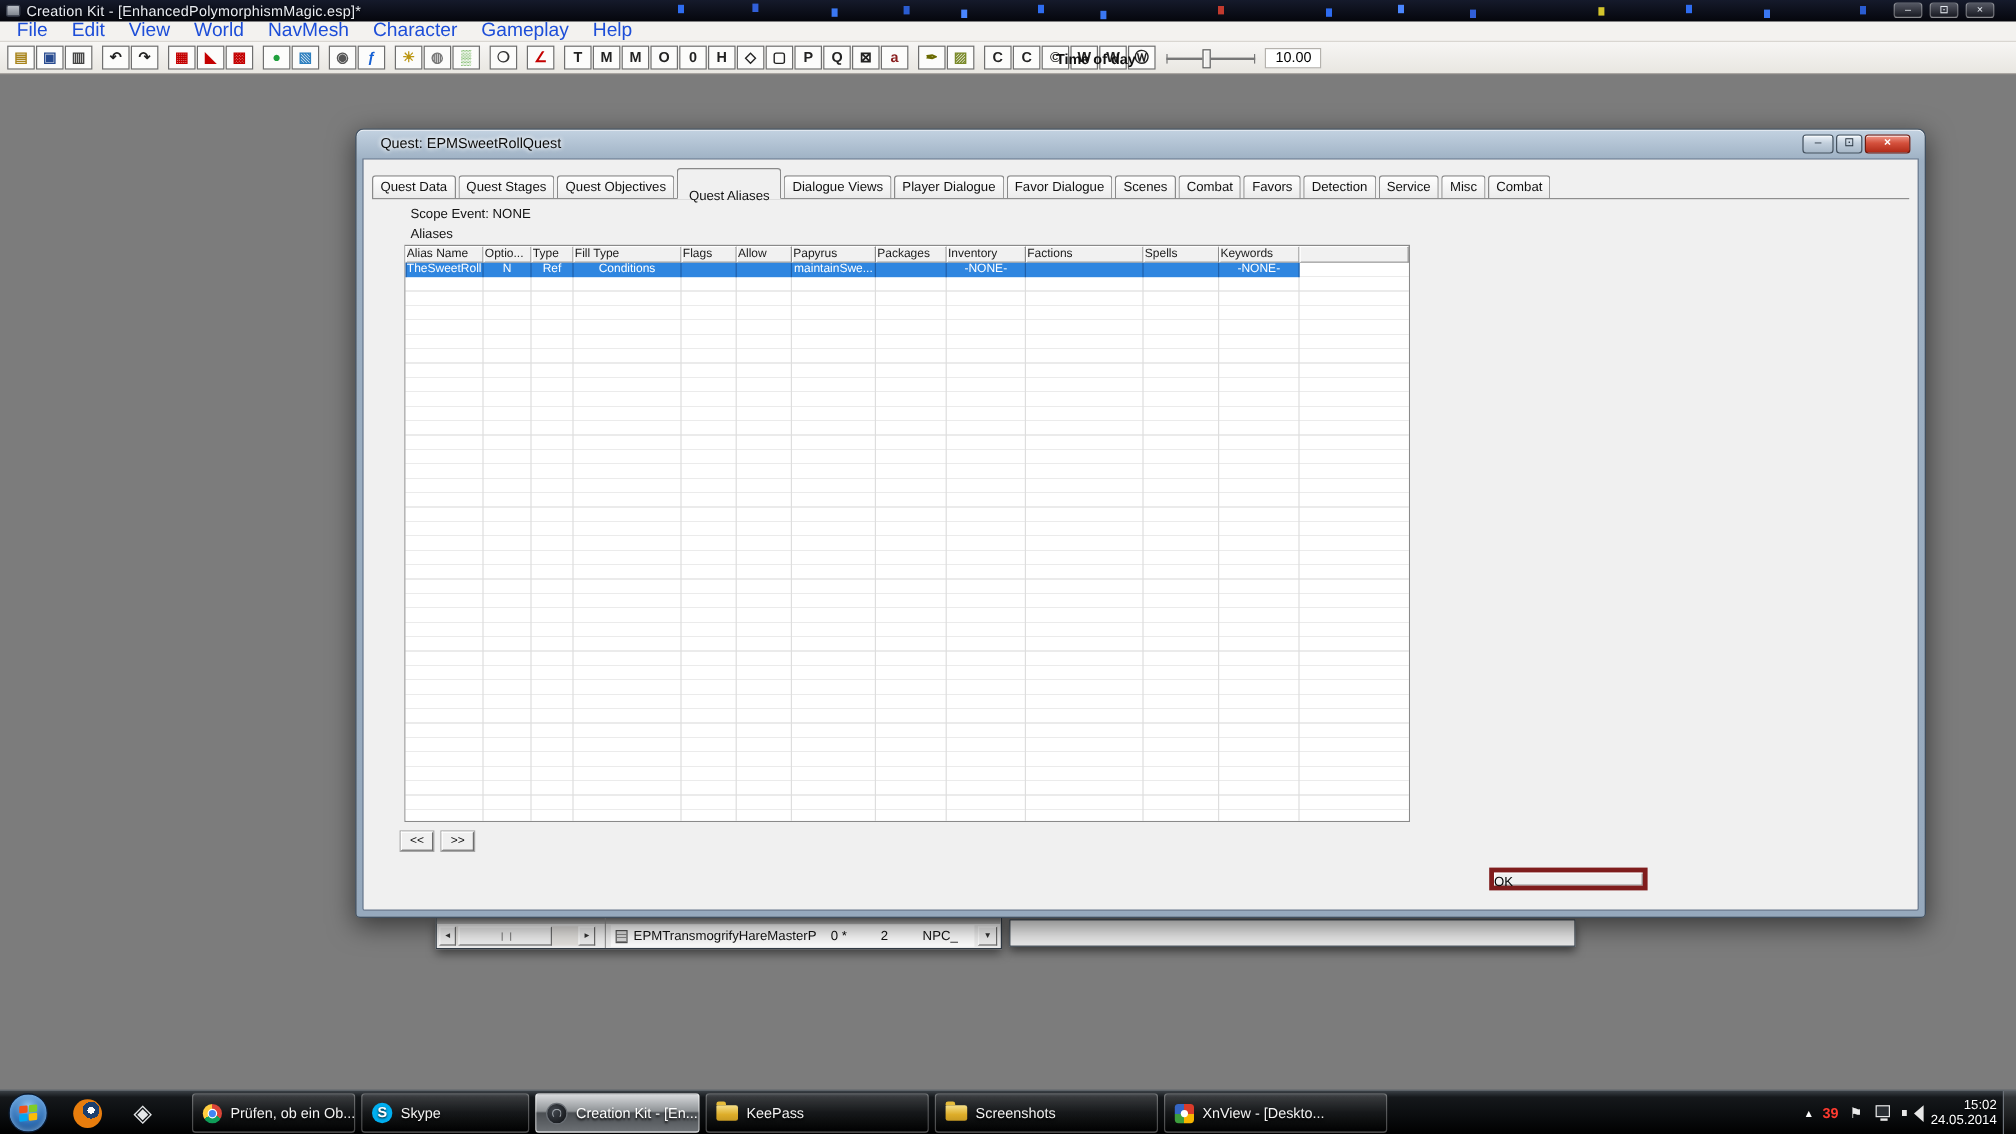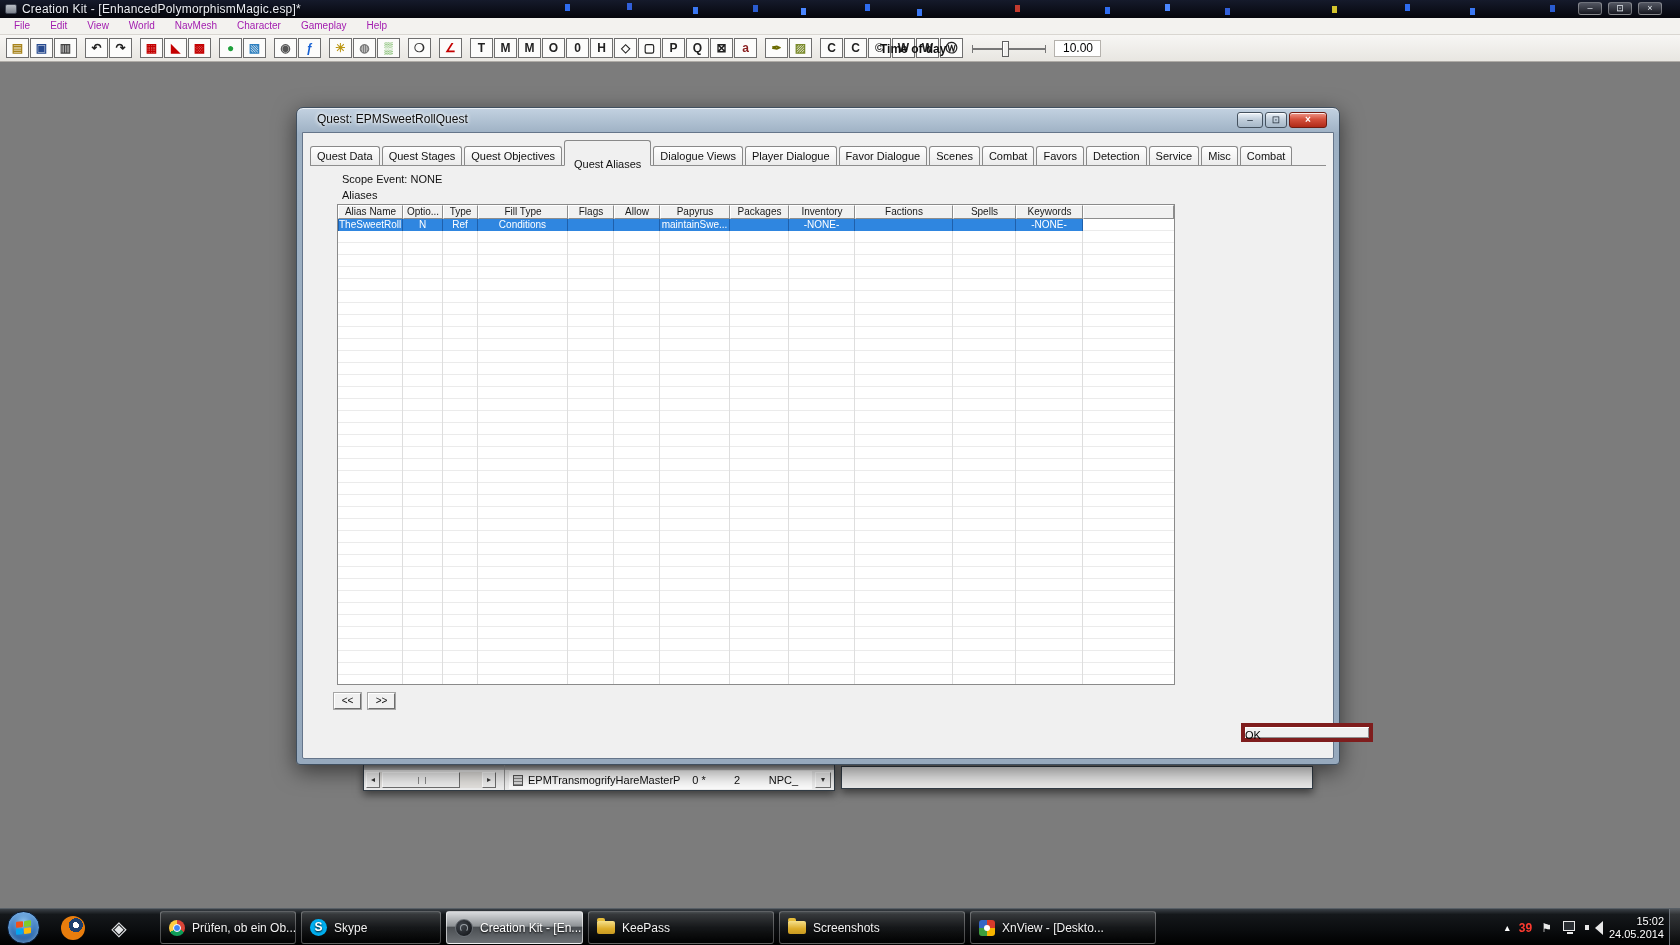--- a/index.html
+++ b/index.html
@@ -18,21 +18,21 @@
     300px 0 #2e6cf0,352px 5px #3a77f2,450px 1px #c23a2e,540px 3px #2e6cf0,600px 0 #4a86ff,
     660px 4px #315fd8,767px 2px #d3c42c,840px 0 #2e6cf0,905px 4px #3a77f2,985px 1px #2a5cd0}
   .winbtns{position:absolute;right:18px;top:2px;display:flex;gap:6px}
   .wbtn{width:24px;height:13px;border:1px solid rgba(255,255,255,.35);border-radius:3px;
     background:linear-gradient(rgba(255,255,255,.28),rgba(255,255,255,.06));
     color:#e6ebf1;font-size:9px;line-height:11px;text-align:center;cursor:default}
 
   
   .menubar{position:absolute;left:0;top:18px;width:1680px;height:17px;background:#f3f2ef;
     border-bottom:1px solid #d9d6d1;display:flex;align-items:center;padding-left:4px}
-  .menu-item{font-size:10px;color:#a21caf;padding:0 10px;line-height:16px}
+  .menu-item{font-size:16px;color:#1d4ed8;padding:0 10px;line-height:16px}
 
   
   .toolbar{position:absolute;left:0;top:35px;width:1680px;height:27px;
     background:linear-gradient(#f7f6f4,#e8e6e1);border-bottom:1px solid #aeaba6;display:flex;align-items:center}
   .ticons{display:flex;align-items:center;padding-left:6px}
   .tbtn{width:23px;height:20px;margin-right:1px;background:#fcfcfb;border:1px solid #6f6f6f;
     display:flex;align-items:center;justify-content:center}
   .tbtn.sep{width:6px;background:transparent;border:none}
   .tglyph{font-size:12px;line-height:12px;font-weight:bold}
   .tod{position:absolute;left:880px;top:0;height:27px;display:flex;align-items:center}
@@ -43,21 +43,21 @@
   .track::before{left:0}.track::after{right:0}
   .thumb{position:absolute;left:30px;top:2px;width:7px;height:16px;background:#f1f0ee;
     border:1px solid #5f5f5f;box-shadow:inset 1px 1px 0 #fff}
   .tod-value{width:47px;height:17px;background:#fff;border:1px solid #b5b2ad;
     font-size:12px;font-weight:normal;text-align:center;line-height:15px;color:#000}
 
   
   .desktop{position:absolute;left:0;top:62px;width:1680px;height:829px;background:#7c7c7c}
 
   
-  .dialog{position:absolute;left:296px;top:107px;width:1044px;height:658px;border-radius:7px 7px 4px 4px;
+  .dialog{position:absolute;left:296px;top:107px;width:1309px;height:658px;border-radius:7px 7px 4px 4px;
     background:linear-gradient(#c3d2e1,#9db0c3 26px,#96a9bd);
     border:1px solid #415060;box-shadow:0 6px 22px rgba(0,0,0,.55),inset 0 1px 0 rgba(255,255,255,.65)}
   .dlg-title{position:absolute;left:20px;top:4px;height:16px;font-size:12px;color:#0c0c0c;
     text-shadow:0 0 4px #fff,0 0 4px #fff;white-space:nowrap}
   .dlg-btns{position:absolute;right:12px;top:4px;display:flex;gap:2px}
   .dbtn{height:16px;border:1px solid #45525f;border-radius:3px;font-size:10px;line-height:14px;
     text-align:center;color:#24303c;background:linear-gradient(#eef4fa,#c2cfdc 45%,#a7b8c8);
     box-shadow:inset 0 1px 0 rgba(255,255,255,.8)}
   .dbtn.min{width:26px}.dbtn.max{width:22px}
   .dbtn.close{width:38px;color:#fff;font-weight:bold;
@@ -74,21 +74,21 @@
     border-bottom:1px solid #f0f0f0;position:relative;z-index:2}
 
   .scope{position:absolute;left:39px;top:40px;font-size:11px;color:#111}
   .aliases{position:absolute;left:39px;top:56px;font-size:11px;color:#111}
 
   .table{position:absolute;left:34px;top:71px;width:838px;height:481px;background:#fff;
     border:1px solid #8a8a8a}
   .thead{display:flex;height:14px;background:#f1f1f1}
   .thead::after{content:"";flex:1;background:#f1f1f1;border-top:1px solid #fff;border-left:1px solid #fff;
     border-right:1px solid #8d8d8d;border-bottom:1px solid #8d8d8d}
-  .hcell{font-size:10px;color:#1a1a1a;text-align:center;line-height:12px;overflow:hidden;white-space:nowrap;
+  .hcell{font-size:10px;color:#1a1a1a;text-align:left;line-height:12px;overflow:hidden;white-space:nowrap;
     background:#f1f1f1;border-top:1px solid #fff;border-left:1px solid #fff;
     border-right:1px solid #8d8d8d;border-bottom:1px solid #8d8d8d;flex:0 0 auto}
   .tbody{position:relative;height:465px;
     background:repeating-linear-gradient(180deg,#fff 0 11px,#ebebeb 11px 12px)}
   .guides{position:absolute;inset:0;display:flex}
   .guide{flex:0 0 auto;border-right:1px solid #dedede;height:100%}
   .cols > :nth-child(1){width:65px}.cols > :nth-child(2){width:40px}.cols > :nth-child(3){width:35px}
   .cols > :nth-child(4){width:90px}.cols > :nth-child(5){width:46px}.cols > :nth-child(6){width:46px}
   .cols > :nth-child(7){width:70px}.cols > :nth-child(8){width:59px}.cols > :nth-child(9){width:66px}
   .cols > :nth-child(10){width:98px}.cols > :nth-child(11){width:63px}.cols > :nth-child(12){width:67px}

